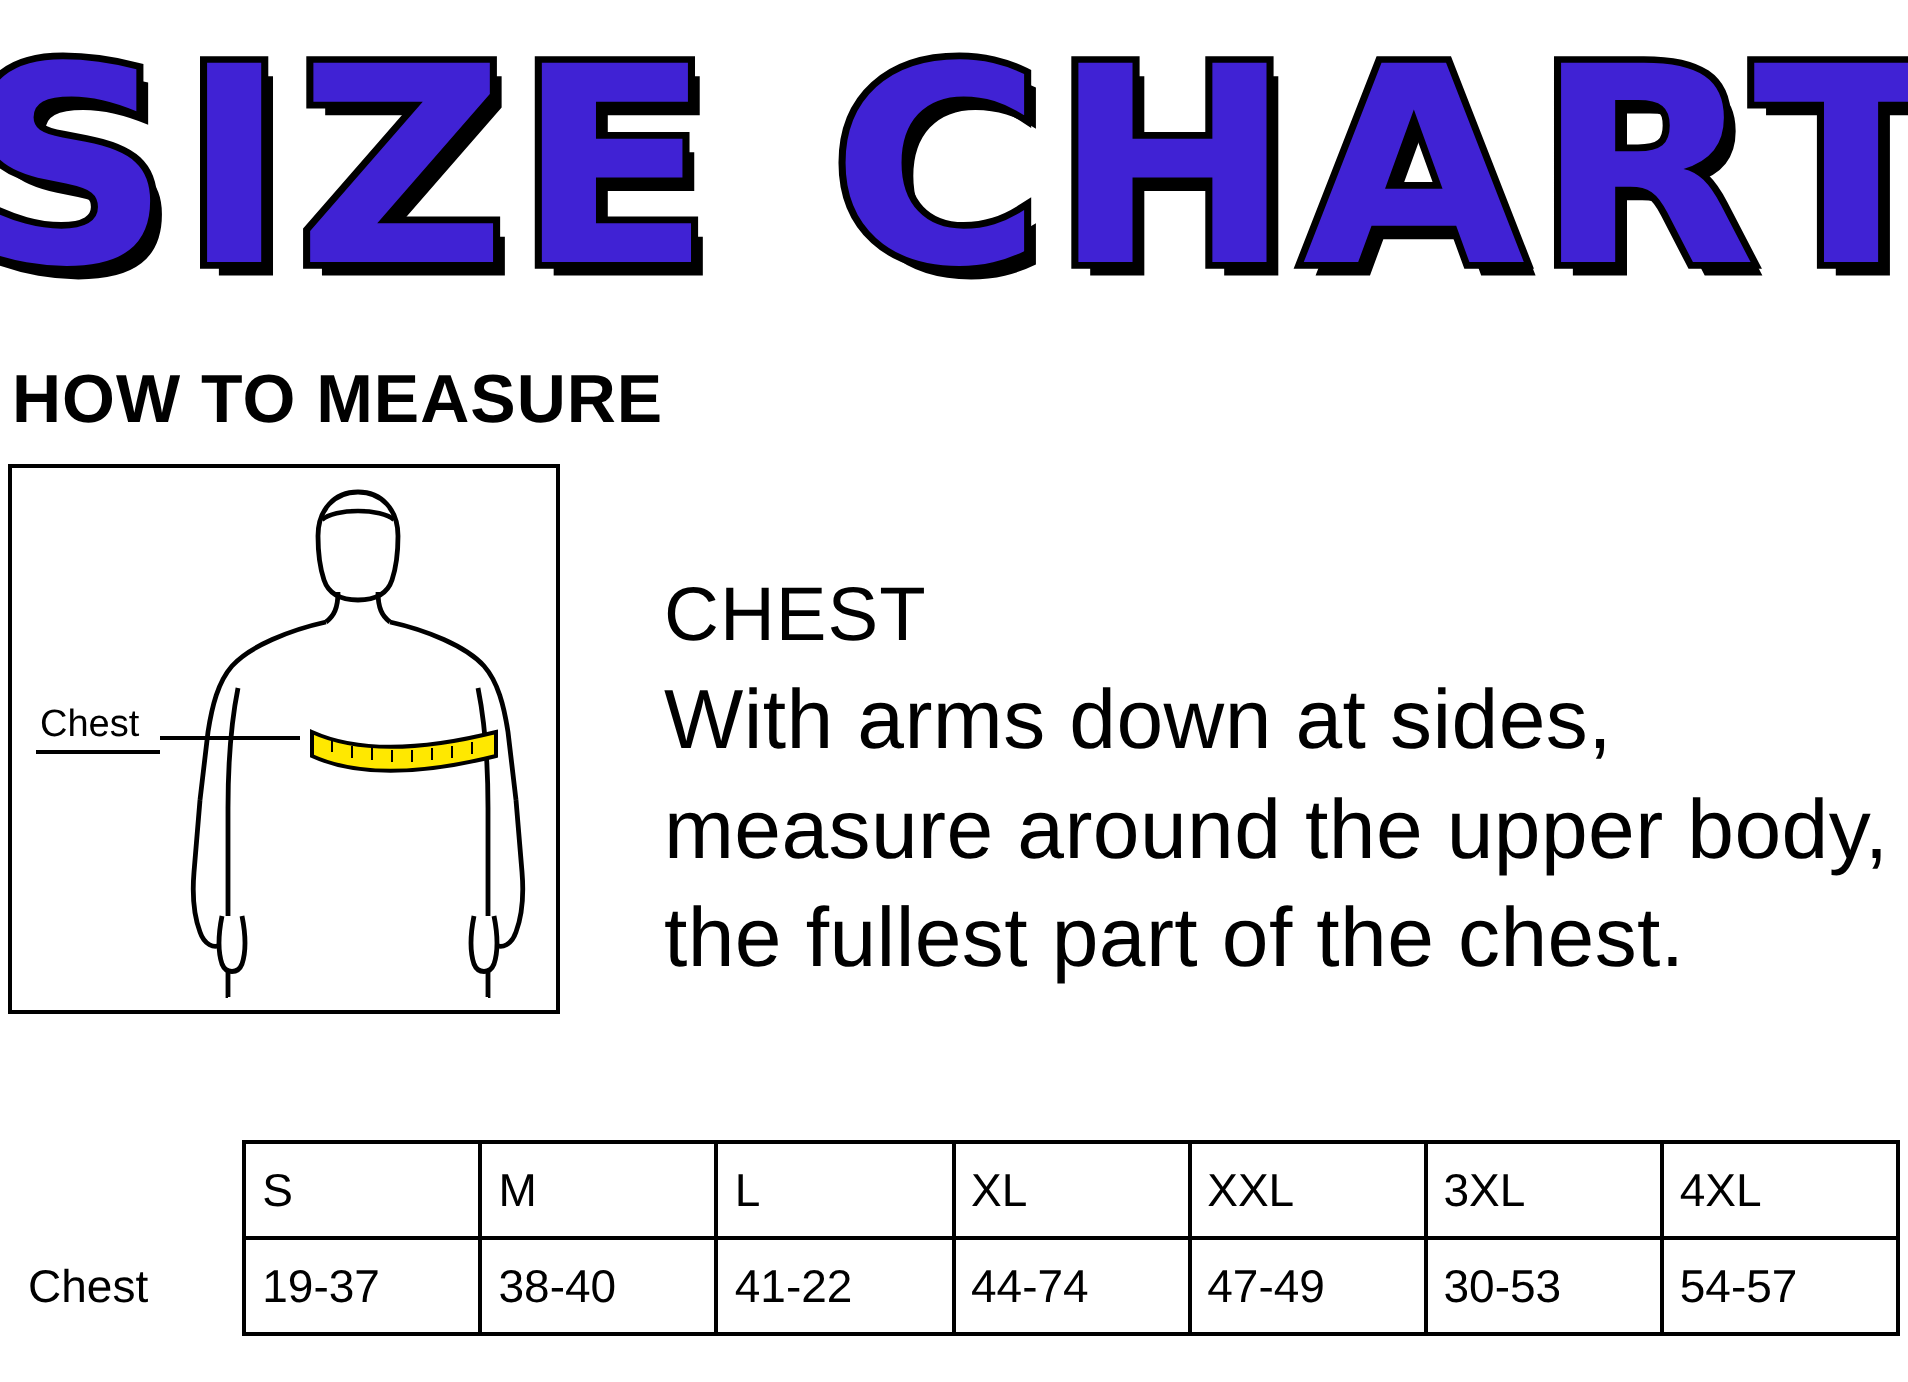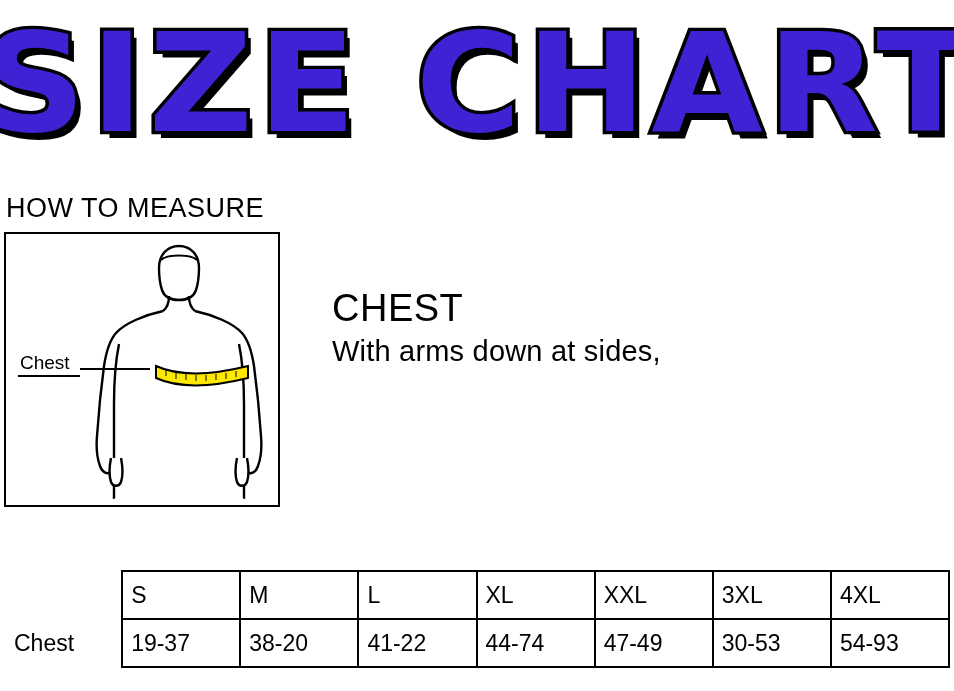--- a/index.html
+++ b/index.html
@@ -39,23 +39,23 @@
     transform: scaleX(1.18) scaleY(1.12);
     text-shadow: 5px 6px 0 #000000;
     white-space: nowrap;
     user-select: none;
   }
 
   
   .how-to {
     position: absolute;
     left: 6px;
-    top: 193px;
-    font-size: 27px;
-    font-weight: normal;
+    top: 181px;
+    font-size: 34px;
+    font-weight: bold;
     letter-spacing: 0.5px;
   }
 
   
   .figure-box {
     position: absolute;
     left: 4px;
     top: 232px;
     width: 276px;
     height: 275px;
@@ -99,21 +99,21 @@
     left: 332px;
     top: 288px;
     width: 610px;
   }
   .desc-title {
     font-size: 38px;
     line-height: 1.08;
     letter-spacing: 0.5px;
   }
   .desc-body {
-    font-size: 29px;
+    font-size: 42px;
     line-height: 1.3;
     letter-spacing: 0.2px;
     margin-top: 4px;
   }
   .desc-body div { white-space: nowrap; }
 
   
   .table-wrap {
     position: absolute;
     left: 4px;
@@ -191,20 +191,22 @@
 </div>
 
 <div class="chest-label">Chest</div>
 <div class="chest-label-underline"></div>
 <div class="chest-leader"></div>
 
 <div class="desc">
   <div class="desc-title">CHEST</div>
   <div class="desc-body">
     <div>With arms down at sides,</div>
+    <div>measure around the upper body,</div>
+    <div>the fullest part of the chest.</div>
   </div>
 </div>
 
 <div class="table-wrap">
   <table class="size-table">
     <colgroup>
       <col class="c-label">
         <col class="c-size">
         <col class="c-size">
         <col class="c-size">
@@ -222,22 +224,22 @@
         <th>XL</th>
         <th>XXL</th>
         <th>3XL</th>
         <th>4XL</th>
       </tr>
     </thead>
     <tbody>
       <tr>
         <td class="rowhead">Chest</td>
         <td>19-37</td>
-        <td>38-20</td>
+        <td>38-40</td>
         <td>41-22</td>
         <td>44-74</td>
         <td>47-49</td>
         <td>30-53</td>
-        <td>54-93</td>
+        <td>54-57</td>
       </tr>
     </tbody>
   </table>
 </div>
 
 </body></html>

